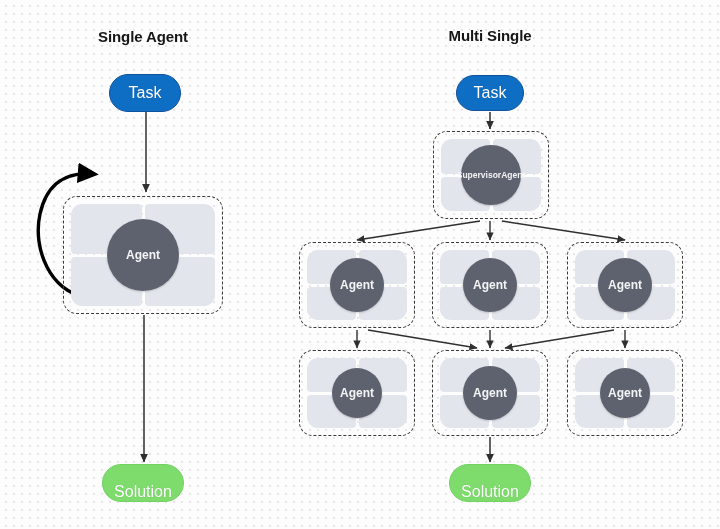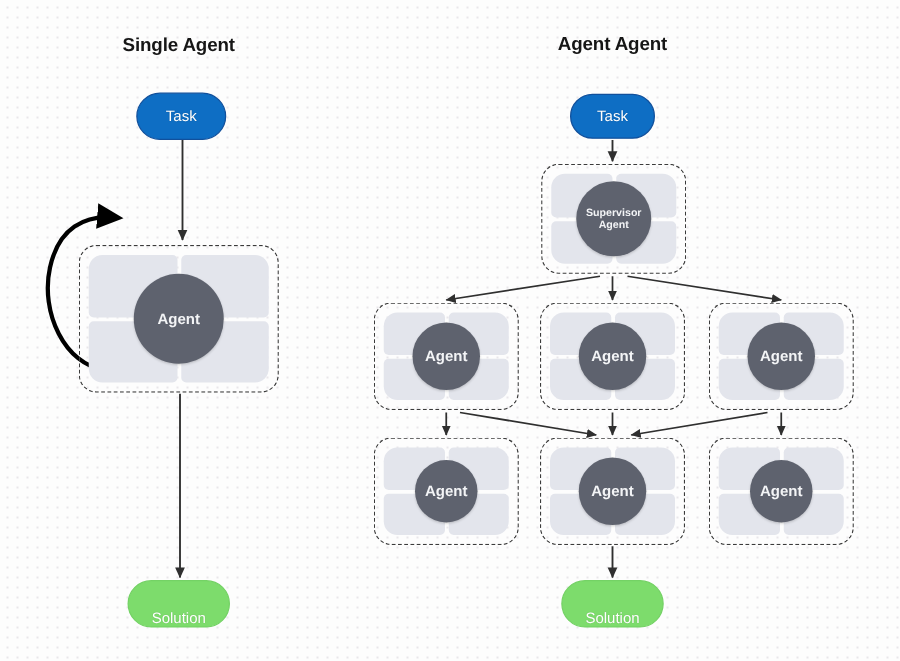--- a/index.html
+++ b/index.html
@@ -21,21 +21,21 @@
     font-size:15px;font-weight:bold;color:#161616;
     letter-spacing:-0.1px;
     white-space:nowrap;
     transform:translateX(-50%);
   }
   
   .pill{
     position:absolute;
     display:flex;align-items:center;justify-content:center;
     border-radius:999px;
-    font-size:12px;
+    font-size:16px;
     color:#ffffff;
     transform:translate(-50%,-50%);
     box-sizing:border-box;
   }
   .pill.task{
     background:#0e6ec4;
     border:1.5px solid #11509c;
     text-shadow:0 0 1px rgba(0,0,0,.25);
   }
   .pill.solution{
@@ -110,21 +110,21 @@
     <path d="M 357 330 L 357 348" fill="none" stroke="#2f2f2f" stroke-width="1.4" marker-end="url(#arr)"></path>
     <path d="M 368 330 L 477 348" fill="none" stroke="#2f2f2f" stroke-width="1.4" marker-end="url(#arr)"></path>
     <path d="M 490 330 L 490 348" fill="none" stroke="#2f2f2f" stroke-width="1.4" marker-end="url(#arr)"></path>
     <path d="M 614 330 L 505 348" fill="none" stroke="#2f2f2f" stroke-width="1.4" marker-end="url(#arr)"></path>
     <path d="M 625 330 L 625 348" fill="none" stroke="#2f2f2f" stroke-width="1.4" marker-end="url(#arr)"></path>
 
     <line x1="490" y1="437" x2="490" y2="462" stroke="#2f2f2f" stroke-width="1.5" marker-end="url(#arr)"></line>
   </svg>
 
   <div class="panel-title" style="left:143px;top:28px;">Single Agent</div>
-  <div class="panel-title" style="left:490px;top:27px;">Agent Agent</div>
+  <div class="panel-title" style="left:490px;top:27px;">Multi Single</div>
 
   <div class="pill task" style="left:145px;top:93px;width:72px;height:38px;">
     <span>Task</span>
   </div>
 
   <div class="agent-card" style="left:143px;top:255px;width:160px;height:118px;">
     <div class="agent-inner">
       <div class="quad tl"></div>
       <div class="quad tr"></div>
       <div class="quad bl"></div>
@@ -142,21 +142,21 @@
   <div class="pill task" style="left:490px;top:93px;width:68px;height:36px;">
     <span>Task</span>
   </div>
 
   <div class="agent-card" style="left:491px;top:175px;width:116px;height:88px;">
     <div class="agent-inner">
       <div class="quad tl"></div>
       <div class="quad tr"></div>
       <div class="quad bl"></div>
       <div class="quad br"></div>
-      <div class="agent-circle small-label" style="width:60px;height:60px;flex-direction:column;">
+      <div class="agent-circle small-label" style="width:60px;height:60px;">
         <span>Supervisor</span>
         <span>Agent</span>
       </div>
     </div>
   </div>
 
   <div class="agent-card" style="left:357px;top:285px;width:116px;height:86px;">
     <div class="agent-inner">
       <div class="quad tl"></div>
       <div class="quad tr"></div>

